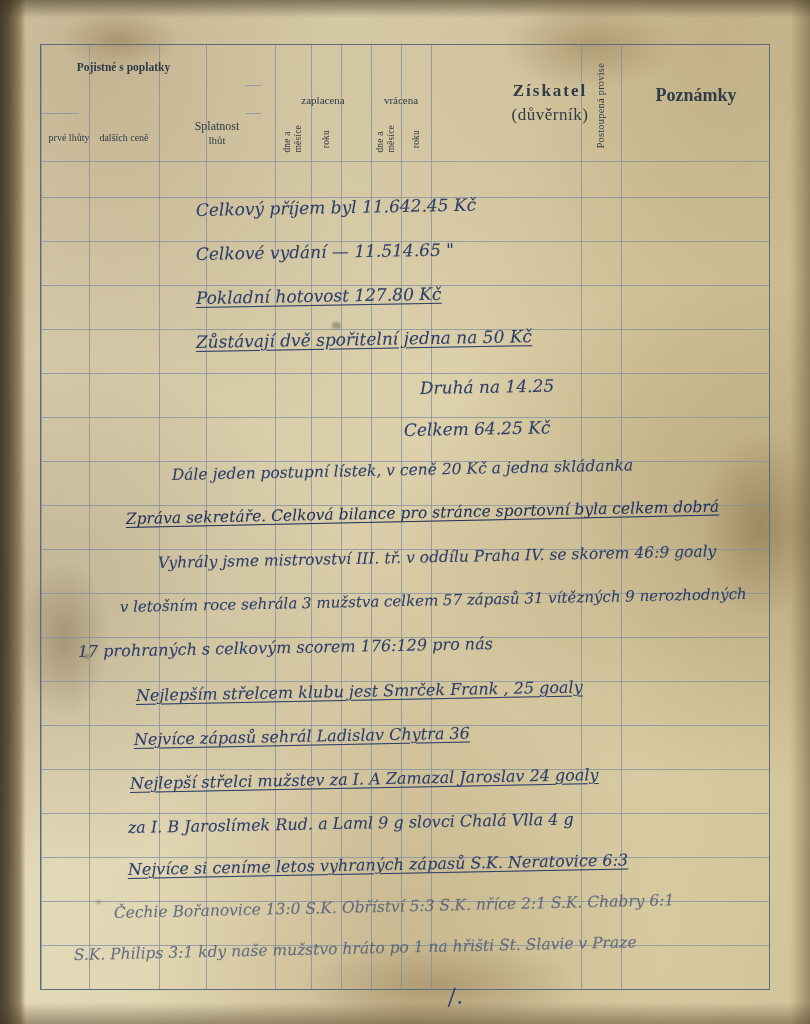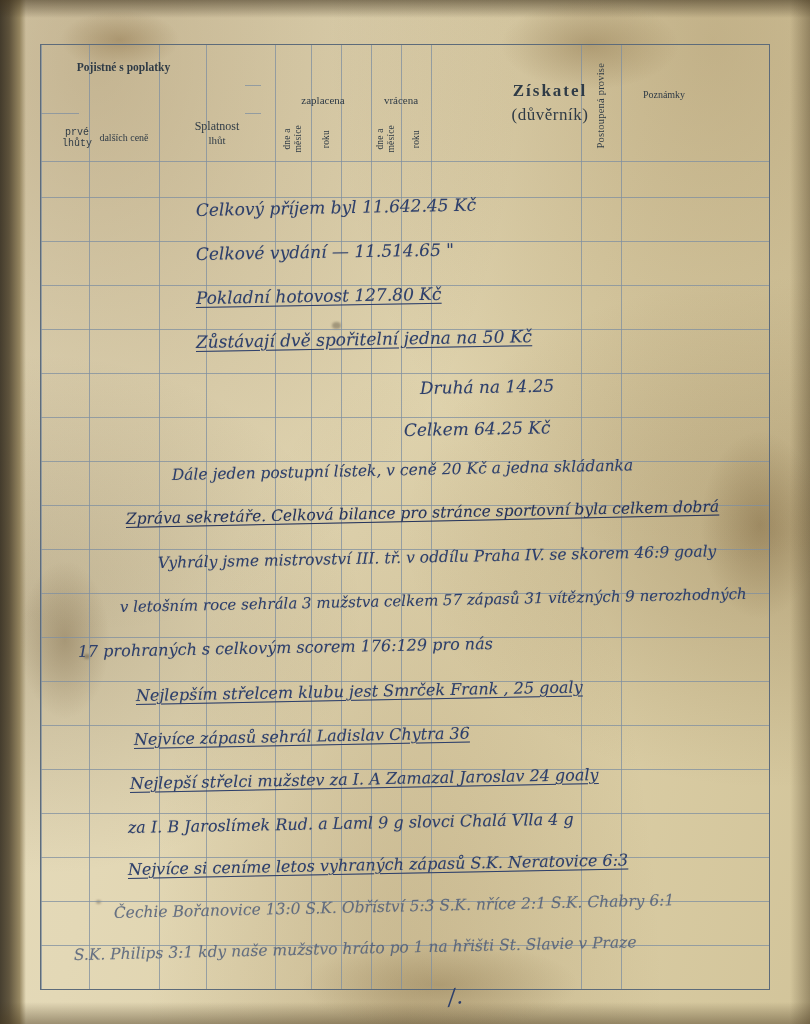--- a/index.html
+++ b/index.html
@@ -44,21 +44,21 @@
     border:1px solid #5d6b7a;
     box-sizing:border-box;
   }
   .hline{position:absolute;left:0;right:0;height:0;border-top:1px solid #7f8fa0;opacity:.75;}
   .vline{position:absolute;top:0;bottom:0;width:0;border-left:1px solid #7f8fa0;opacity:.75;}
 
   
   .hdr{position:absolute;left:0;top:0;width:100%;height:117px;}
   .hcell{
     position:absolute;display:flex;align-items:center;justify-content:center;
-    text-align:center;color:#2f3b46;font-size:11.5px;line-height:1.15;
+    color:#2f3b46;font-size:11.5px;line-height:1.15;
     font-family:"Liberation Serif", serif;
   }
   .hcell.b{font-weight:bold;}
   .vtext{
     writing-mode:vertical-rl; transform:rotate(180deg);
     font-size:9.5px;letter-spacing:.2px;white-space:nowrap;
   }
   .big{font-size:17px;letter-spacing:2px;font-weight:bold;}
   .sub{font-size:17px;letter-spacing:.5px;}
 
@@ -112,21 +112,21 @@
     <div class="vline" style="left:270px;"></div>
     <div class="vline" style="left:300px;"></div>
     <div class="vline" style="left:330px;"></div>
     <div class="vline" style="left:360px;"></div>
     <div class="vline" style="left:390px;"></div>
     <div class="vline" style="left:540px;"></div>
     <div class="vline" style="left:580px;"></div>
 
     <div class="hdr">
       <div class="hcell b" style="left:0px;top:10px;width:165px;height:26px;">Pojistné s poplatky</div>
-      <div class="hcell" style="left:12px;top:76px;width:48px;height:34px;font-size:10px;font-family:Liberation Mono, monospace;">prvé lhůty</div>
+      <div class="hcell" style="left:4px;top:76px;width:48px;height:34px;font-size:10px;">prvé lhůty</div>
       <div class="hcell" style="left:48px;top:76px;width:70px;height:34px;font-size:10px;">dalších ceně</div>
 
       <div class="hcell" style="left:118px;top:44px;width:116px;height:40px;flex-direction:column;margin-top:24px;">
         <span style="font-size:12px;">Splatnost</span>
         <span style="font-size:11px;">lhůt</span>
       </div>
 
       <div class="hcell" style="left:234px;top:44px;width:96px;height:22px;font-size:11px;">zaplacena</div>
       <div class="hcell" style="left:330px;top:44px;width:60px;height:22px;font-size:11px;">vrácena</div>
 
@@ -145,21 +145,21 @@
 
       <div class="hcell" style="left:390px;top:30px;width:150px;height:56px;flex-direction:column;margin-left:44px;">
         <span class="big">Získatel</span>
         <span class="sub" style="margin-top:4px;">(důvěrník)</span>
       </div>
 
       <div class="hcell" style="left:540px;top:8px;width:40px;height:105px;">
         <span class="vtext" style="font-size:10.5px;">Postoupená provise</span>
       </div>
 
-      <div class="hcell b" style="left:548px;top:38px;width:150px;height:24px;font-size:10px;font-weight:normal;">Poznámky</div>
+      <div class="hcell b" style="left:580px;top:38px;width:150px;height:24px;font-size:18px;font-weight:bold;">Poznámky</div>
     </div>
 
     <div class="hline" style="top:152px;"></div>
     <div class="hline" style="top:196px;"></div>
     <div class="hline" style="top:240px;"></div>
     <div class="hline" style="top:284px;"></div>
     <div class="hline" style="top:328px;"></div>
     <div class="hline" style="top:372px;"></div>
     <div class="hline" style="top:416px;"></div>
     <div class="hline" style="top:460px;"></div>

